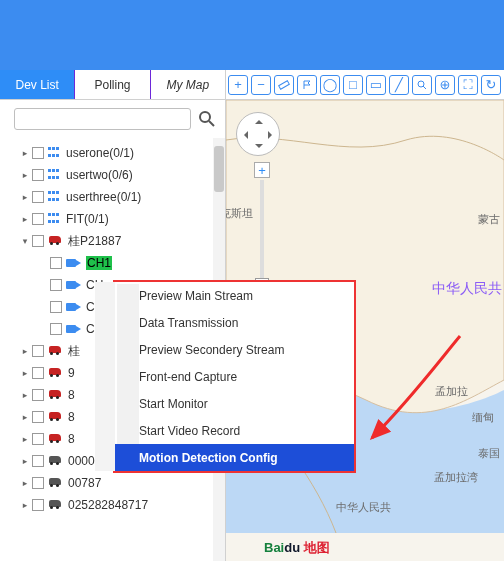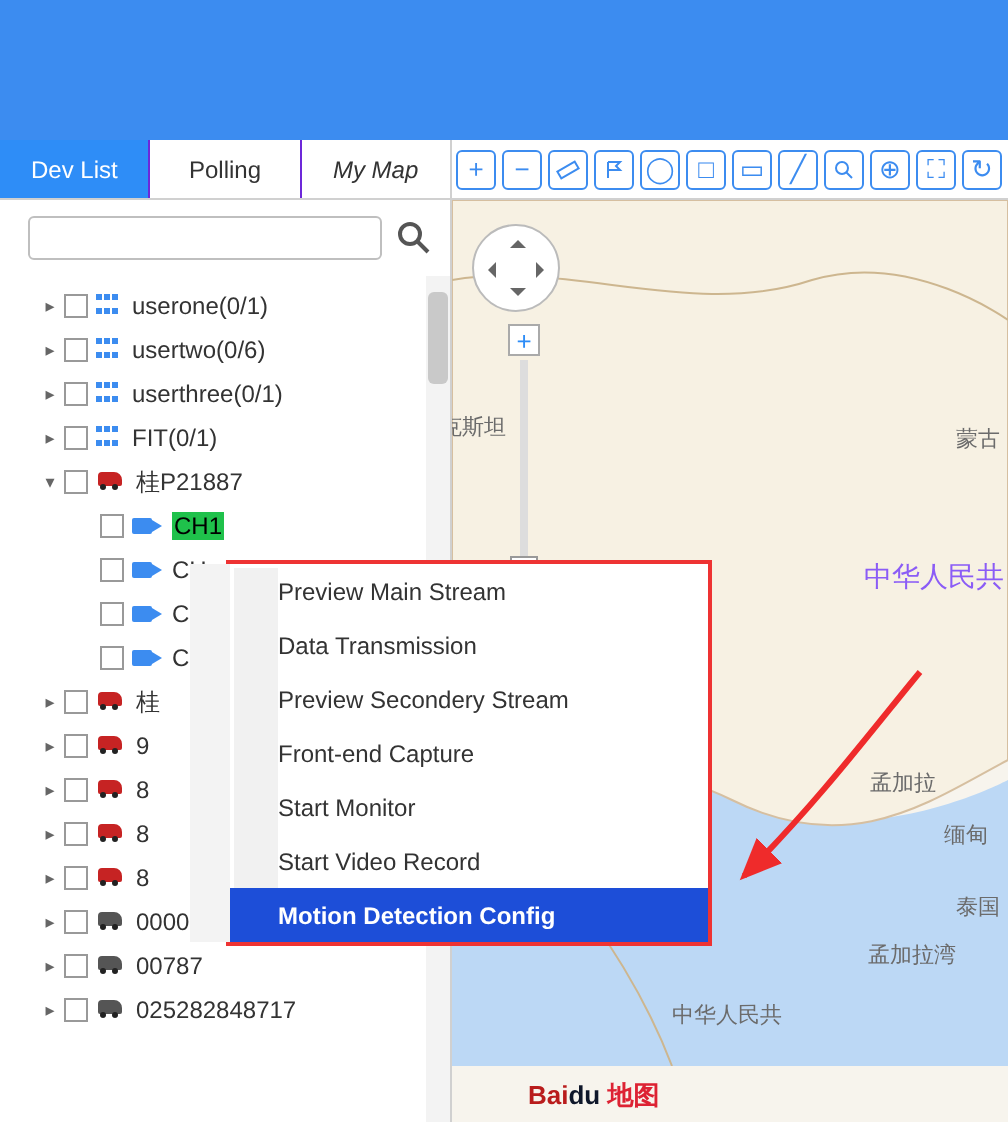--- a/index.html
+++ b/index.html
@@ -45,21 +45,21 @@
 .mapctrl .l{left:3px;top:18px;border-right-color:#666;}
 .mapctrl .r{right:3px;top:18px;border-left-color:#666;}
 .mapzoom { position: absolute; left: 28px; top: 62px; width: 16px; }
 .mapzoom .pm { width: 16px; height: 16px; border: 1px solid #aaa; background: #fff; color: #2e8df7; font-size: 13px; display: flex; align-items: center; justify-content: center; }
 .mapzoom .track { width: 4px; height: 106px; background: #ddd; margin: 2px auto; position: relative; }
 .mapzoom .hand { position: absolute; left: -5px; top: 98px; width: 14px; height: 6px; background: #fff; border: 1px solid #999; }
 .maplabel { position: absolute; font-size: 11px; color: #6b6b6b; white-space: nowrap; }
 .maplabel.red { color: #8b5cf6; font-size: 14px; }
 .maplabel.blue { background: #6aa6ff; color: #fff; padding: 0 3px; }
 .baidu { position: absolute; left: 38px; bottom: 4px; font-size: 13px; font-weight: bold; }
-.baidu .b1 { color: #b91c1c; } .baidu .b2 { color: #0f172a; } .baidu .dt { color: #d23; }
+.baidu .b1 { color: #15803d; } .baidu .b2 { color: #0f172a; } .baidu .dt { color: #d23; }
 .scalebar { position: absolute; left: 150px; bottom: 8px; font-size: 11px; color: #333; }
 .scalebar .line { display: inline-block; width: 56px; border-bottom: 2px solid #333; border-left: 2px solid #333; border-right: 2px solid #333; height: 5px; vertical-align: middle; margin-left: 4px; }
 .redarrow { position: absolute; left: 350px; top: 330px; pointer-events: none; }
 
 .ctxmenu { position: absolute; left: 113px; top: 280px; width: 243px; background: #fff; border: 2px solid #e33; font-size: 12px; }
 .ctxmenu .mi { height: 27px; display: flex; align-items: center; padding-left: 28px; color: #333; cursor: pointer; border-left: 20px solid #f3f3f3; margin-left: -20px; padding-left: 48px; }
 .ctxmenu { padding: 0; }
 .ctxmenu .mi { padding-left: 24px; }
 .ctxmenu .gut { position: absolute; left: 2px; top: 2px; bottom: 2px; width: 22px; background: #f1f1f1; }
 .ctxmenu .mi.sel { background: #1d4ed8; color: #fff; position: relative; z-index: 1; font-weight: bold; }

